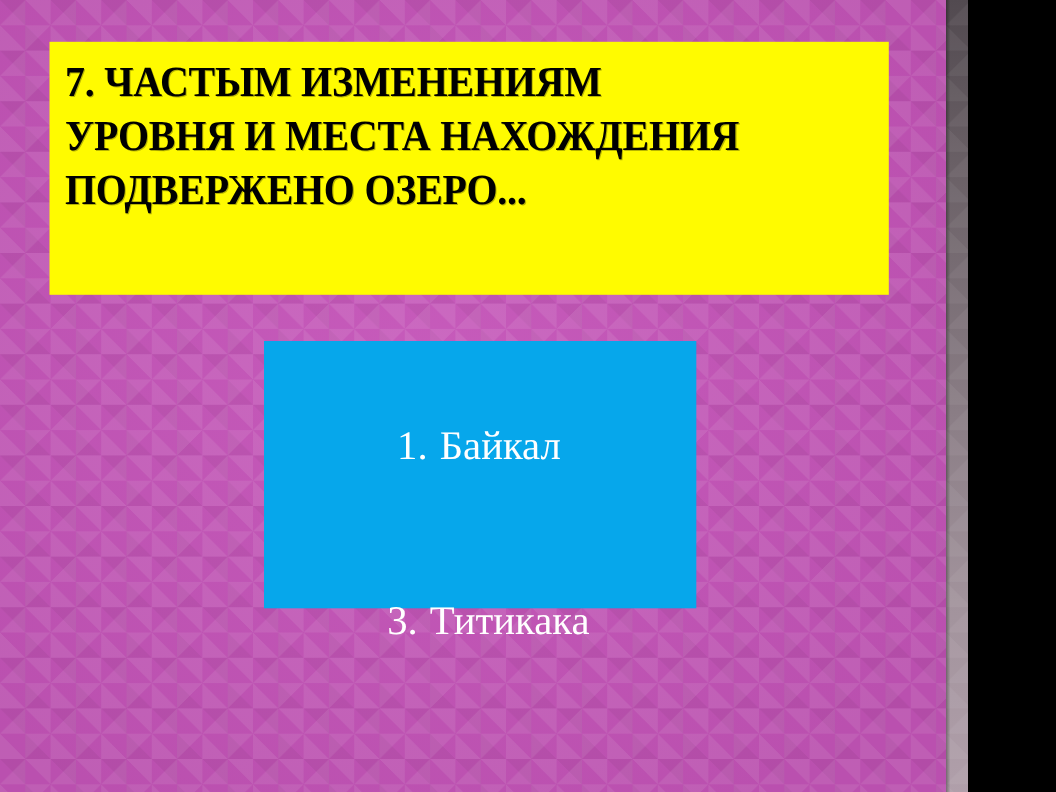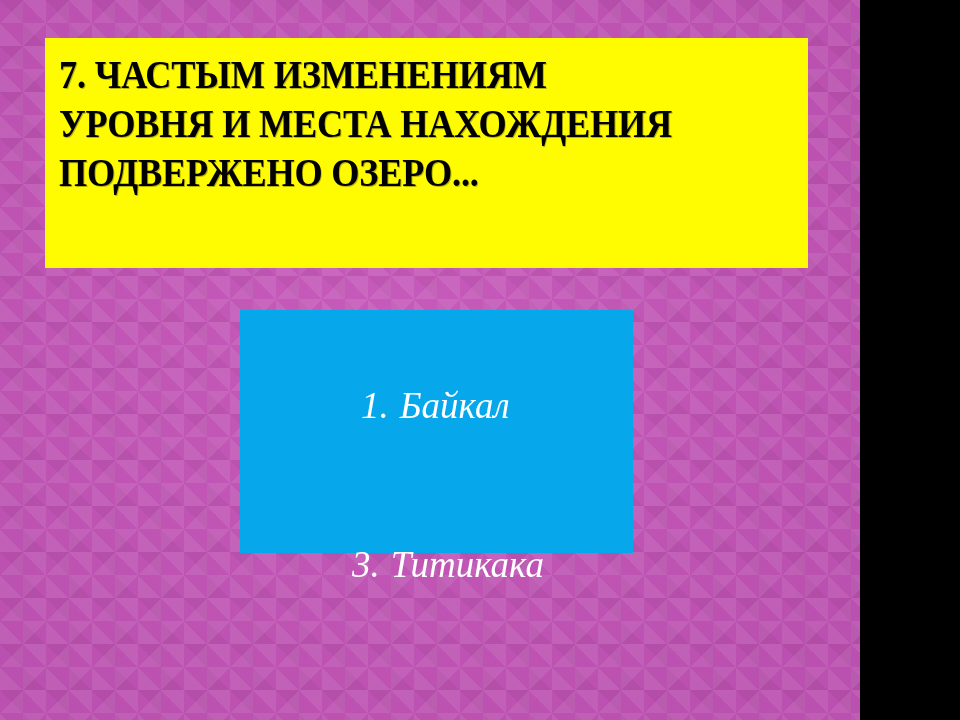--- a/index.html
+++ b/index.html
@@ -7,20 +7,21 @@
     padding: 0;
     background: #000;
   }
 
   #slide {
     position: relative;
     width: 860px;
     height: 720px;
     overflow: hidden;
     font-family: "Liberation Serif", "DejaVu Serif", serif;
+    padding-left: 20px;
   }
 
   
   .pink-area {
     position: absolute;
     left: 0;
     top: 0;
     width: 860px;
     height: 720px;
     background-color: #c454b8;
@@ -116,21 +117,20 @@
     list-style: none;
   }
 
   .answer-item {
     color: #ffffff;
     font-family: "Liberation Serif", "DejaVu Serif", serif;
     font-size: 37px;
     line-height: 53px;
     white-space: pre;
     padding-left: 38px;
-    font-style: italic;
   }
   .answer-item.first { padding-left: 47px; }
 
   .answer-num { margin-right: 11px; }
 </style>
 </head>
 <body>
 
 <div id="slide">
 

